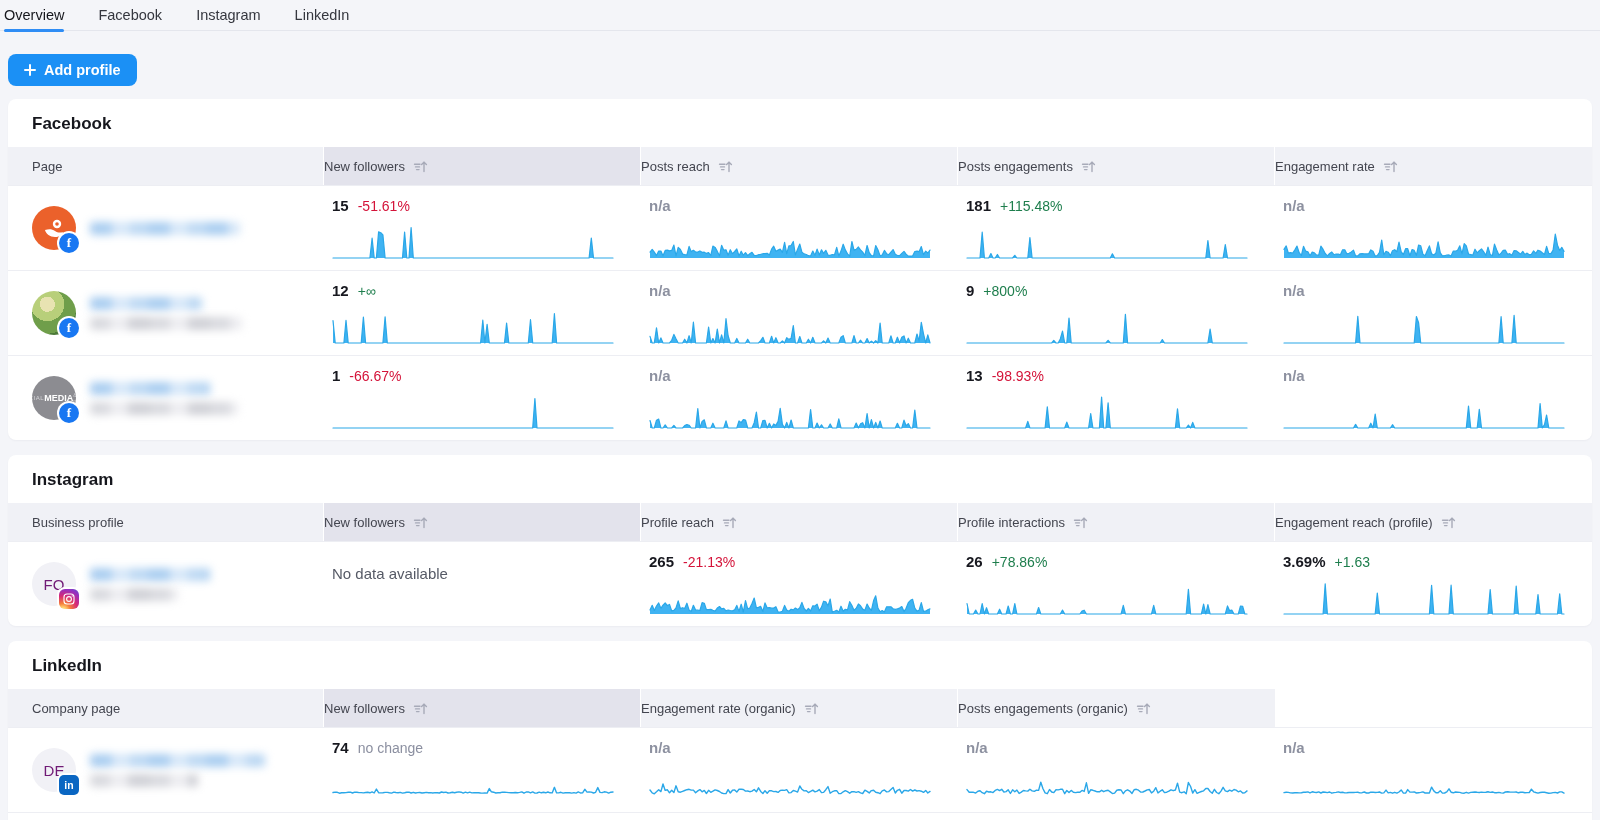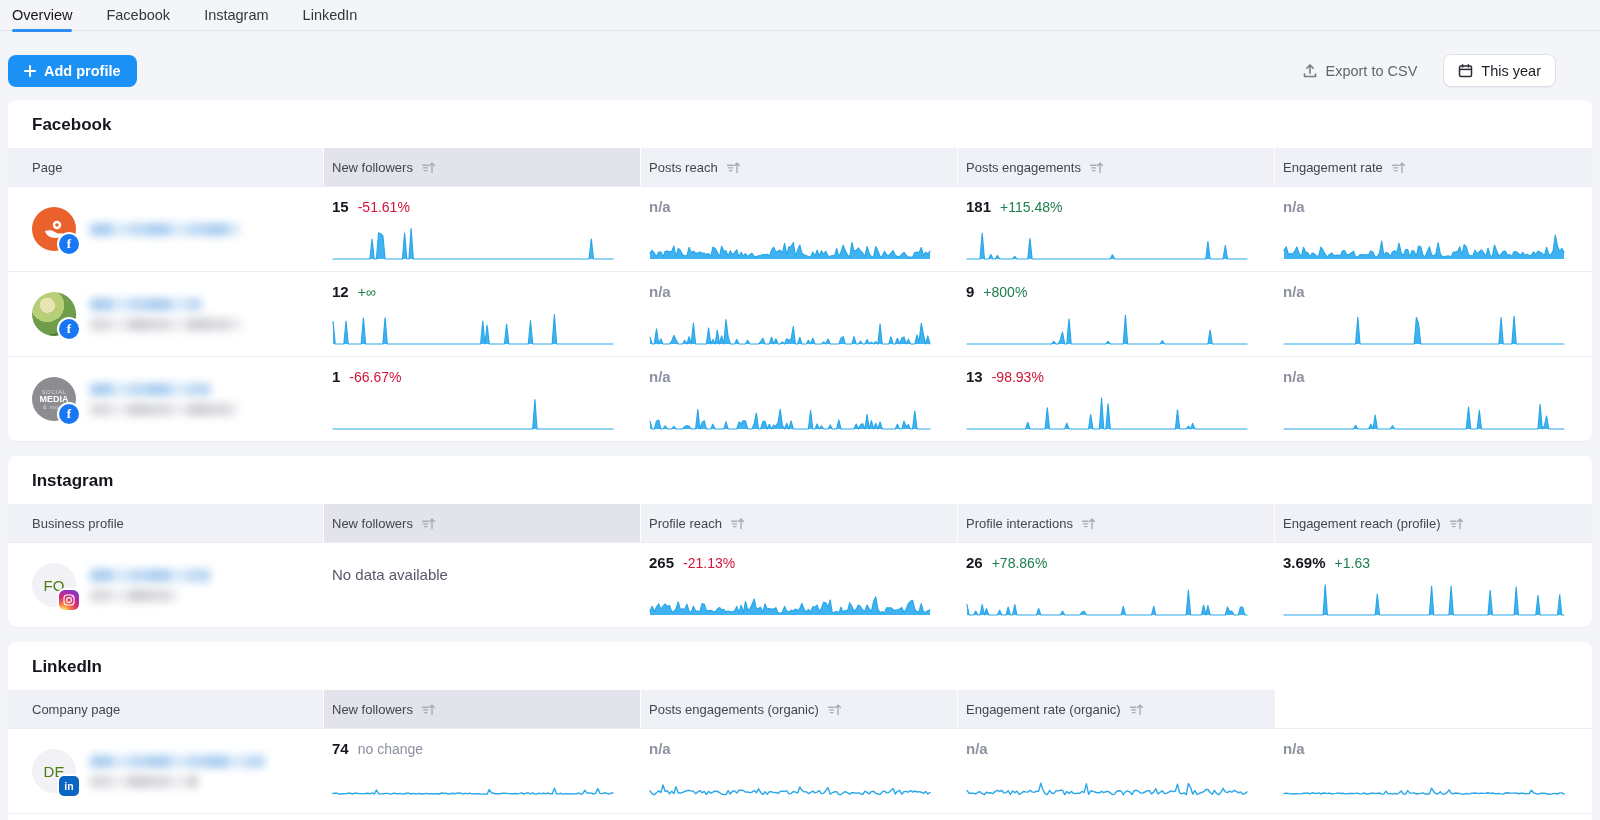--- a/index.html
+++ b/index.html
@@ -3,21 +3,21 @@
 <meta charset="utf-8">
 <style>
   * { box-sizing: border-box; margin: 0; padding: 0; }
   html,body { width:1600px; height:820px; overflow:hidden; }
   body {
     font-family: "Liberation Sans", "DejaVu Sans", sans-serif;
     background:#f4f5f9;
     color:#1a1b23;
   }
   
-  .tabbar { display:flex; gap:34px; padding:0 12px; height:31px; align-items:center;
+  .tabbar { display:flex; gap:34px; padding:0 4px; height:31px; align-items:center;
             border-bottom:1px solid #e4e6ed; }
   .tab { font-size:14.5px; color:#35373f; cursor:pointer; position:relative;
          height:31px; display:flex; align-items:center; }
   .tab.active { color:#16171d; }
   .tab.active::after { content:""; position:absolute; left:0; right:0; bottom:-1px;
          height:3px; background:#2f8df5; border-radius:2px; }
   
   .toolbar { display:flex; align-items:center; margin:23px 44px 13px 8px; }
   .btn-primary { display:inline-flex; align-items:center; gap:8px; background:#1b90f5;
         color:#fff; font-size:14.5px; font-weight:700; border:none; border-radius:8px;
@@ -28,39 +28,39 @@
   .btn-outline { display:inline-flex; align-items:center; gap:8px; background:#fff;
         border:1px solid #dfe1e8; border-radius:8px; height:33px; padding:0 14px;
         font-size:14.5px; color:#1d1e26; cursor:pointer;
         box-shadow:0 1px 1px rgba(20,22,41,.04); }
   
   .card { background:#fff; border-radius:8px; margin:0 8px 15px;
           box-shadow:0 1px 2px rgba(20,22,41,.04); overflow:hidden; }
   .card-title { font-size:17px; font-weight:700; color:#16171d; padding:15px 24px 13px; }
   .thead { display:flex; }
   .th { background:#f0f1f6; height:38px; display:flex; align-items:center; gap:6px;
-        font-size:13px; color:#43454f; padding-left:8px; border-right:1px solid #fff; }
+        font-size:13px; color:#43454f; border-right:1px solid #fff; }
   .th:last-child { border-right:none; }
   .th.col-first { width:316px; padding-left:24px; }
   .th.col-metric { width:317px; }
   .th.hl { background:#e3e3ec; }
   .sort-ic { flex:0 0 auto; margin-left:2px; cursor:pointer; }
   .trow { display:flex; border-top:1px solid #edeef3; }
   .trow:first-of-type { border-top:none; }
   .cell-name { width:316px; padding:12px 10px 12px 24px; display:flex; gap:14px;
                align-items:center; }
   .cell-metric { width:317px; padding:11px 32px 10px 8px; }
   
   .avatar-wrap { position:relative; width:44px; height:44px; flex:0 0 auto; }
   .avatar { width:44px; height:44px; border-radius:50%; display:flex; align-items:center;
-            justify-content:center; font-size:15px; color:#4d7c0f; overflow:hidden; }
+            justify-content:center; font-size:15px; color:#701a75; overflow:hidden; }
   .avatar.initials { background:#f1f1f6; }
   .avatar.semrush { background:#eb612b; }
   .avatar.pizza { background:radial-gradient(circle at 35% 30%, #e8e3b2 0 18%, #b8cf7a 18% 40%, #6f9e4a 40% 70%, #4c7a38 70% 100%); }
-  .avatar.media { background:#8c8c91; color:#fff; flex-direction:column; line-height:1; }
+  .avatar.media { background:#8c8c91; color:#fff; flex-direction:row; line-height:1; }
   .avatar.media .m1 { font-size:6px; color:#d6d6d9; letter-spacing:.5px; }
   .avatar.media .m2 { font-size:9px; font-weight:700; }
   .badge { position:absolute; right:-3px; bottom:-3px; width:20px; height:20px;
            display:flex; align-items:center; justify-content:center;
            box-shadow:0 0 0 2px #fff; }
   .badge.fb { border-radius:50%; background:#1877f2; color:#fff; font-weight:700;
               font-size:13px; font-family:"Liberation Serif", serif; }
   .badge.ig { border-radius:6px;
        background:radial-gradient(circle at 20% 110%, #ffd776 0 12%, #f57f3b 28%, #d62976 55%, #962fbf 80%, #4f5bd5 105%); }
   .badge.li { border-radius:5px; background:#0a66c2; color:#fff; font-weight:700;
@@ -88,38 +88,20 @@
     <div class="tab">LinkedIn</div>
   </nav>
 
 <div class="toolbar">
   <button class="btn-primary">
     <svg width="12" height="12" viewBox="0 0 12 12">
         <path d="M6 1v10M1 6h10" stroke="#fff" stroke-width="2" stroke-linecap="round"></path>
       </svg>
     <span>Add profile</span>
   </button>
-  <div class="toolbar-right">
-    <button class="link-btn">
-      <svg width="16" height="16" viewBox="0 0 16 16" fill="none" stroke="#7a7d88" stroke-width="1.6" stroke-linecap="round" stroke-linejoin="round">
-        <path d="M8 2.2v8"></path>
-          <path d="M4.8 5.2 8 2l3.2 3.2"></path>
-          <path d="M2.5 11v2.5h11V11"></path>
-      </svg>
-      <span>Export to CSV</span>
-    </button>
-    <button class="btn-outline">
-      <svg width="15" height="15" viewBox="0 0 15 15" fill="none" stroke="#2a2b33" stroke-width="1.5">
-        <rect x="1.5" y="3" width="12" height="10.5" rx="1.5"></rect>
-        <path d="M1.5 6.4h12"></path>
-          <path d="M4.6 1.2v3.2M10.4 1.2v3.2"></path>
-      </svg>
-      <span>This year</span>
-    </button>
-  </div>
 </div>
 
 <main id="sections">
     <section class="card">
       <h2 class="card-title">Facebook</h2>
       <div class="thead">
         <div class="th col-first">
       <span>Page</span>
       </div>
         <div class="th col-metric hl">
@@ -432,31 +414,31 @@
       <span>New followers</span>
       <svg class="sort-ic" width="15" height="13" viewBox="0 0 15 13" fill="none" stroke="#a7aab8" stroke-width="1.4" stroke-linecap="round">
   <path d="M1.5 4.2h5.5"></path>
             <path d="M2.5 6.9h4"></path>
             <path d="M3.5 9.6h2.5"></path>
   <path d="M11 11.5v-9"></path>
             <path d="M8.6 4.6 11 2.2l2.4 2.4"></path>
           </svg>
         </div>
         <div class="th col-metric">
+      <span>Engagement rate (organic)</span>
+      <svg class="sort-ic" width="15" height="13" viewBox="0 0 15 13" fill="none" stroke="#a7aab8" stroke-width="1.4" stroke-linecap="round">
+  <path d="M1.5 4.2h5.5"></path>
+            <path d="M2.5 6.9h4"></path>
+            <path d="M3.5 9.6h2.5"></path>
+  <path d="M11 11.5v-9"></path>
+            <path d="M8.6 4.6 11 2.2l2.4 2.4"></path>
+          </svg>
+        </div>
+        <div class="th col-metric">
       <span>Posts engagements (organic)</span>
-      <svg class="sort-ic" width="15" height="13" viewBox="0 0 15 13" fill="none" stroke="#a7aab8" stroke-width="1.4" stroke-linecap="round">
-  <path d="M1.5 4.2h5.5"></path>
-            <path d="M2.5 6.9h4"></path>
-            <path d="M3.5 9.6h2.5"></path>
-  <path d="M11 11.5v-9"></path>
-            <path d="M8.6 4.6 11 2.2l2.4 2.4"></path>
-          </svg>
-        </div>
-        <div class="th col-metric">
-      <span>Engagement rate (organic)</span>
       <svg class="sort-ic" width="15" height="13" viewBox="0 0 15 13" fill="none" stroke="#a7aab8" stroke-width="1.4" stroke-linecap="round">
   <path d="M1.5 4.2h5.5"></path>
             <path d="M2.5 6.9h4"></path>
             <path d="M3.5 9.6h2.5"></path>
   <path d="M11 11.5v-9"></path>
             <path d="M8.6 4.6 11 2.2l2.4 2.4"></path>
           </svg>
         </div>
       </div>
       <div class="trow">

